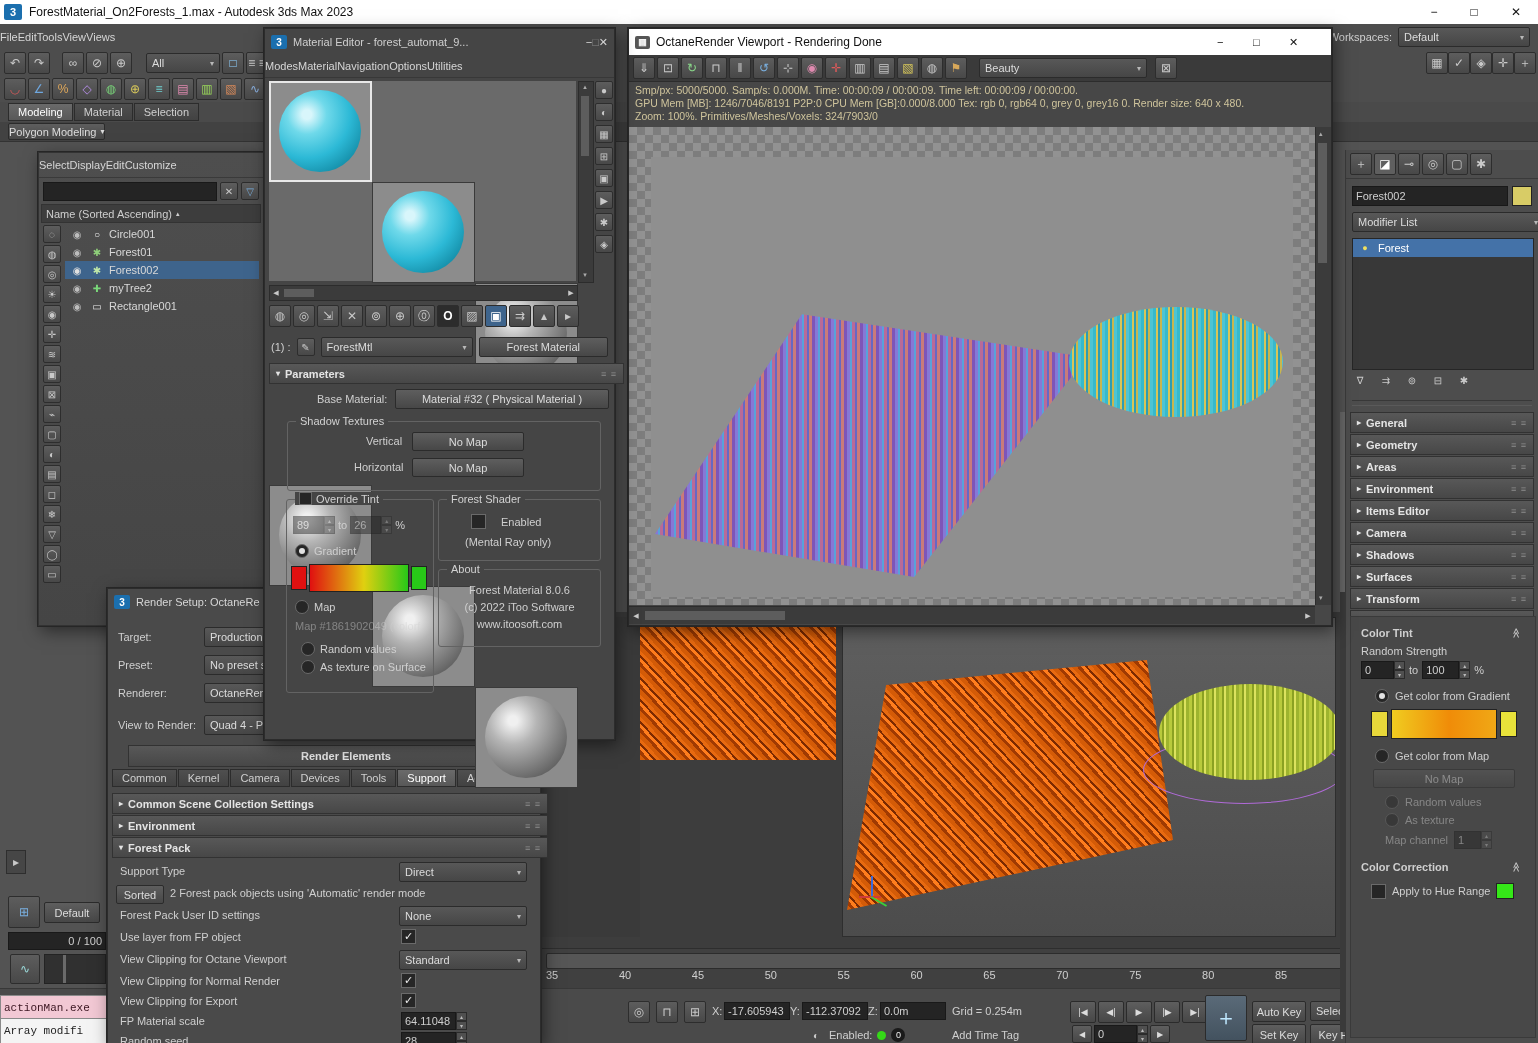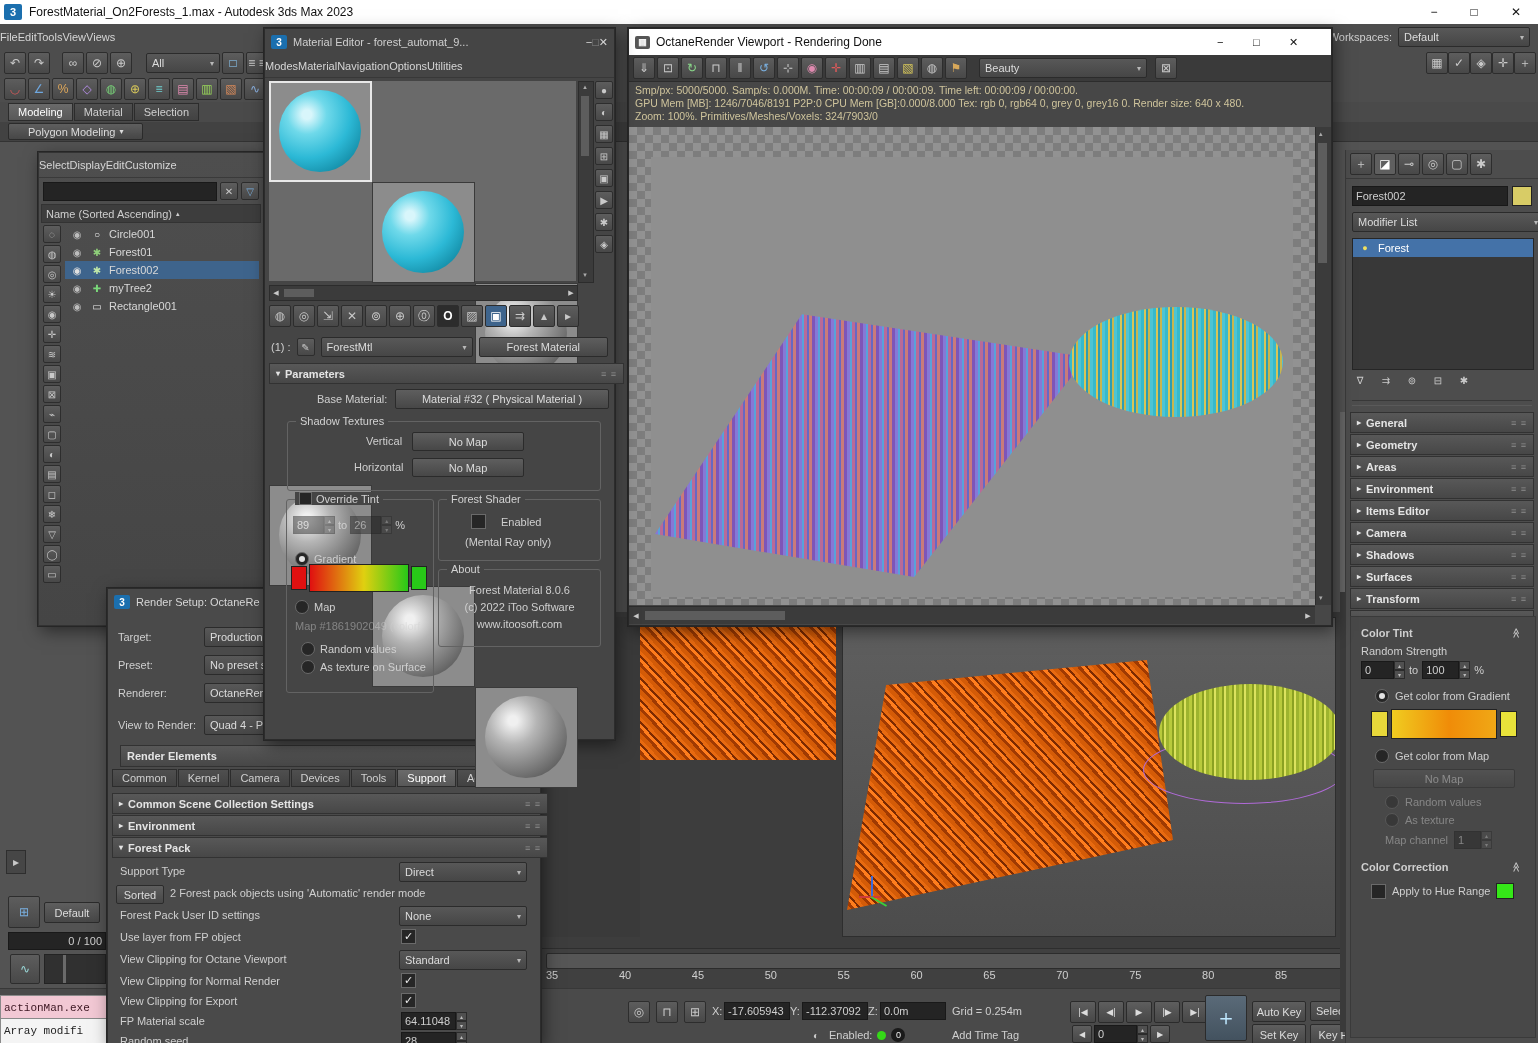--- a/index.html
+++ b/index.html
@@ -118,21 +118,21 @@
     <span class="ic tb" style="color:#8ab0e0">∿</span>
     <span class="ic tb" style="color:#e0e08a">◫</span>
   </div>
 
   <div class="abs row" style="left:0;top:102px;width:1538px;height:20px;background:#4a4a4a;gap:1px;padding-left:8px">
     <span class="tab on">Modeling</span>
     <span class="tab">Material</span>
     <span class="tab">Selection</span>
   </div>
   <div class="abs row" style="left:0;top:122px;width:1538px;height:19px;background:#424242;border-bottom:1px solid #333;padding-left:8px">
-    <span class="btn" style="height:15px;padding:0 19px;gap:4px">
+    <span class="btn" style="height:15px;padding:0 0;gap:4px">
       <span>Polygon Modeling</span>
       <span style="font-size:8px">▾</span>
     </span>
   </div>
 
   <div class="abs" style="left:540px;top:612px;width:800px;height:340px;background:#3d3d3d">
 
     <div class="abs noise-orange" style="left:100px;top:5px;width:196px;height:143px"></div>
     <div class="abs" style="left:0;top:5px;width:100px;height:320px;background:#3a3a3a"></div>
 
@@ -344,21 +344,21 @@
         </span>
     </div>
     <div class="row" style="position:absolute;left:10px;top:126px;gap:6px">
       <span class="vlabel" style="width:80px">View to Render:</span>
       <span class="dd" style="width:284px">
           <span>Quad 4 - Perspective</span>
           <span class="cv">▾</span>
         </span>
       <span class="ic sm tb">⊓</span>
     </div>
-    <div class="roll" style="position:absolute;left:12px;top:156px;width:422px;height:20px;justify-content:flex-start">
+    <div class="roll" style="position:absolute;left:20px;top:156px;width:422px;height:20px;justify-content:center">
       <span>Render Elements</span>
     </div>
     <div class="row" style="position:absolute;left:4px;top:180px;gap:1px">
       <span class="tab">Common</span>
       <span class="tab">Kernel</span>
       <span class="tab">Camera</span>
       <span class="tab">Devices</span>
       <span class="tab">Tools</span>
       <span class="tab on">Support</span>
       <span class="tab">Account</span>
@@ -540,21 +540,21 @@
         <span class="vlabel">to</span>
         <span class="spin dim" style="width:42px">
           <span class="fld">26</span>
           <span class="ar">
               <span>▴</span>
               <span>▾</span>
             </span>
         </span>
         <span class="vlabel">%</span>
       </div>
-      <div class="row" style="position:absolute;left:8px;top:52px;gap:5px">
+      <div class="row" style="position:absolute;left:8px;top:44px;gap:5px">
         <span class="rad on">
             <i></i>
           </span>
         <span class="vlabel">Gradient</span>
       </div>
       <div class="row" style="position:absolute;left:4px;top:64px;gap:2px">
         <span style="width:14px;height:22px;background:#e01010;border:1px solid #222"></span>
         <span style="width:98px;height:26px;border:1px solid #222;background:linear-gradient(90deg,#e01010,#e0d010 55%,#28c818)"></span>
         <span style="width:14px;height:22px;background:#28c818;border:1px solid #222"></span>
       </div>

